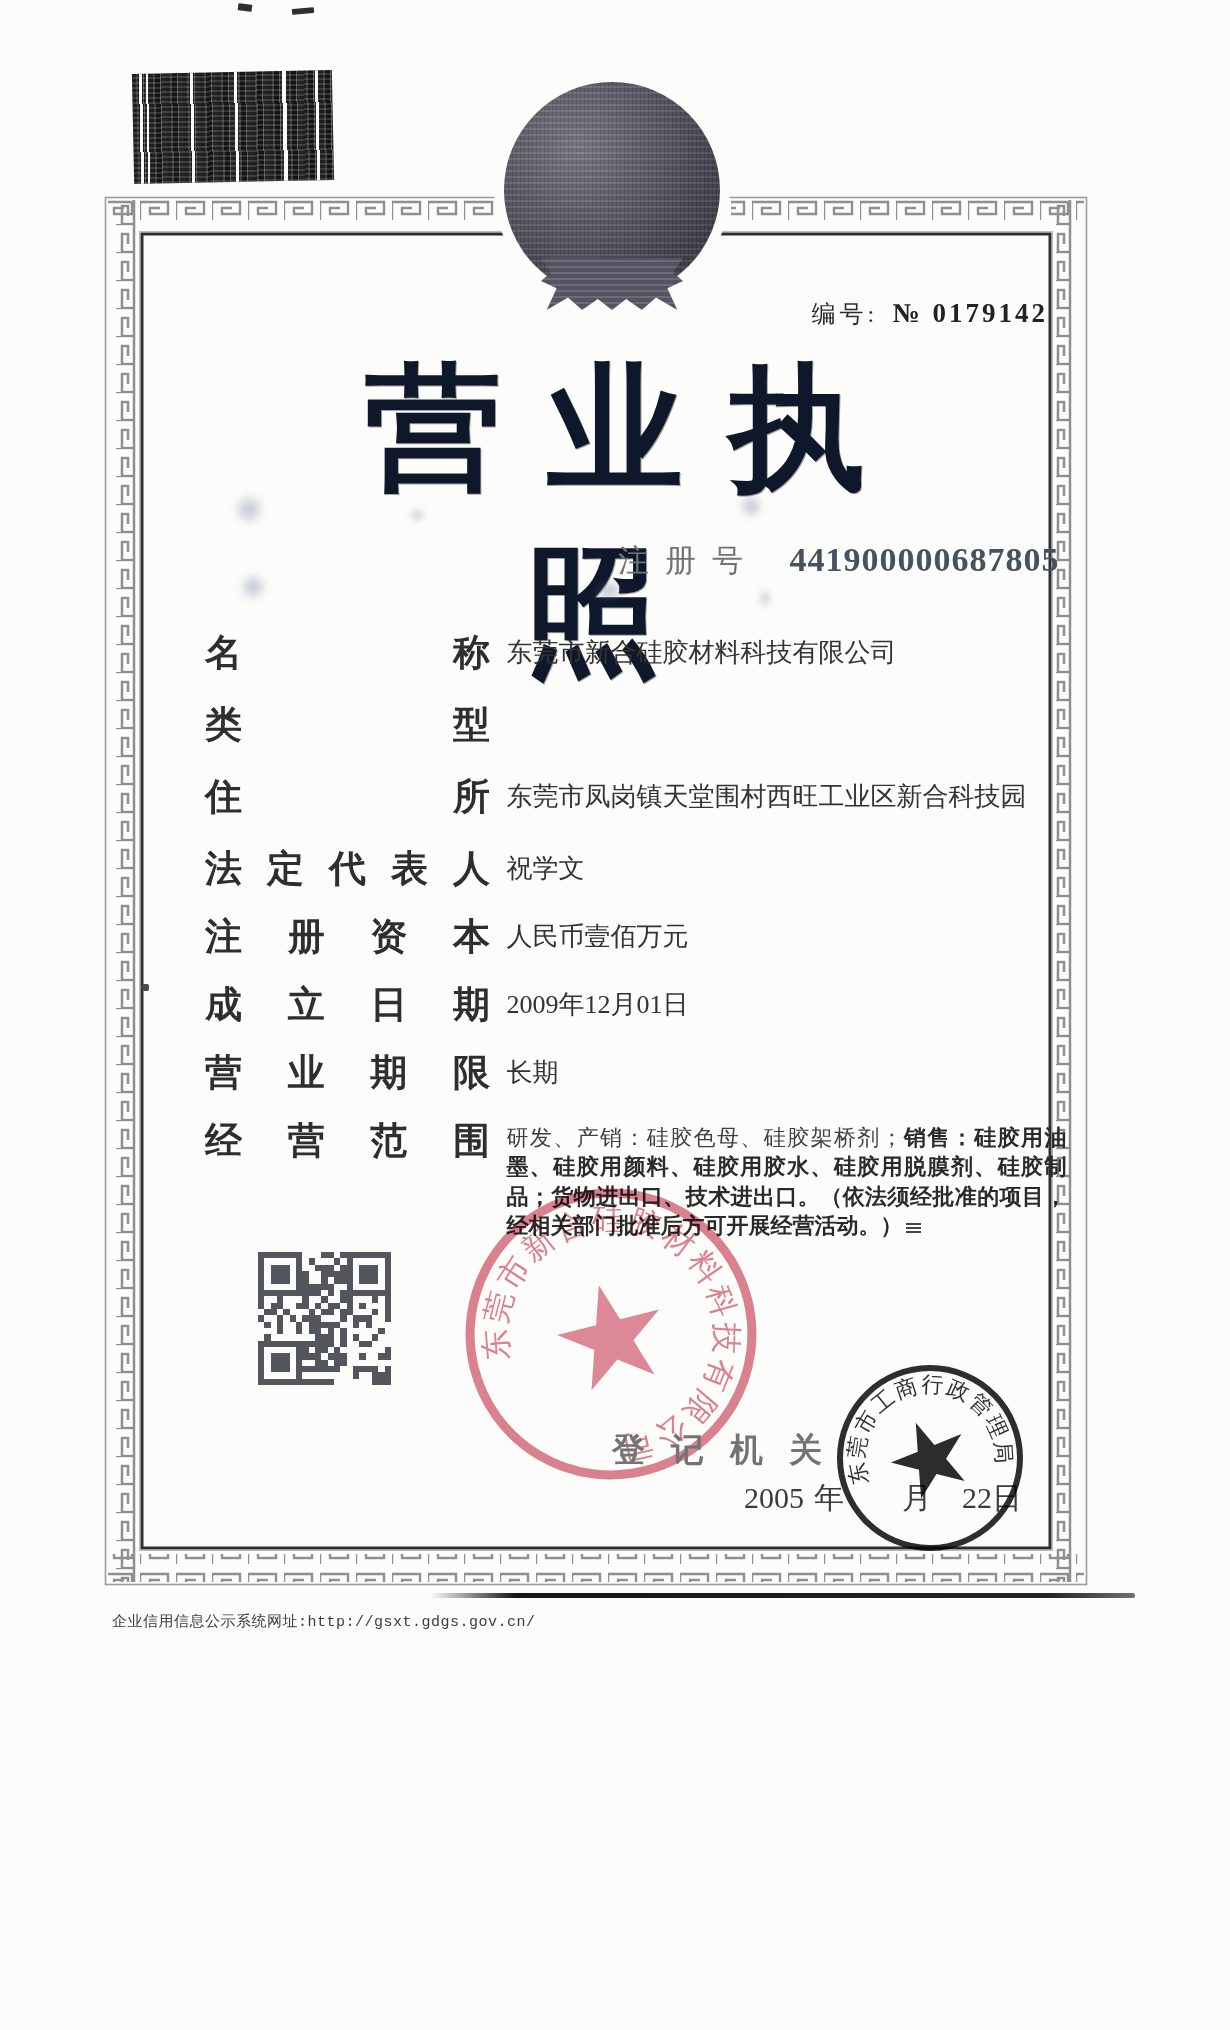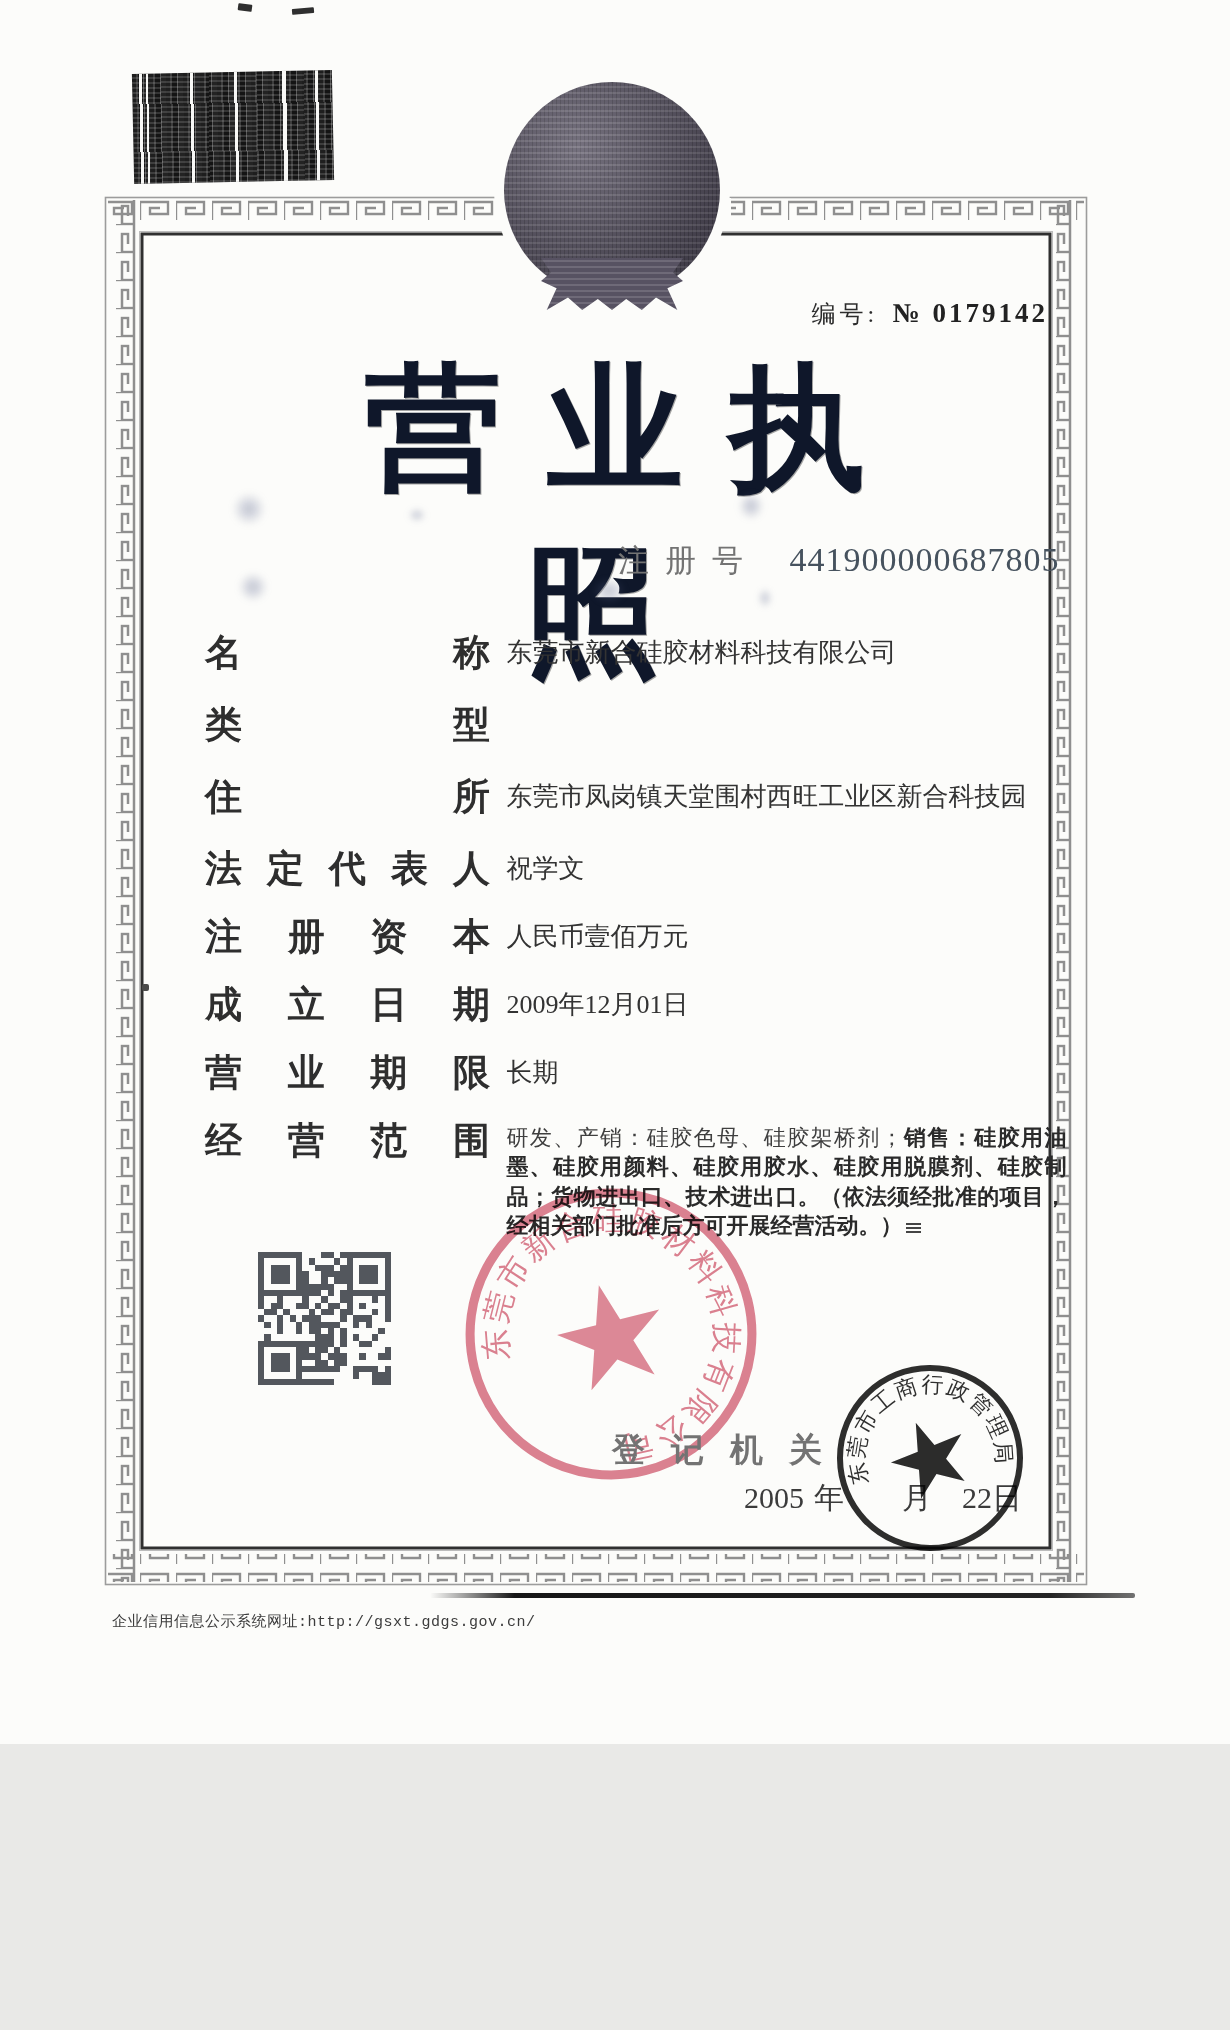--- a/index.html
+++ b/index.html
@@ -1,16 +1,16 @@
 <!DOCTYPE html>
 <html><head>
 <meta charset="utf-8">
 <style>
   html,body{margin:0;padding:0;background:#e9e9e7;}
-  #page{position:relative;width:1230px;height:1744px;background:#fcfcfa;overflow:hidden;
+  #page{position:relative;width:1230px;height:2030px;background:#fcfcfa;overflow:hidden;
         font-family:"Liberation Sans",sans-serif;color:#3a3a3a;}
 
   
   .speck{position:absolute;background:#2f2f2f;border-radius:1px;}
   .ghost{position:absolute;border-radius:50%;filter:blur(3px);
          background:radial-gradient(rgba(90,100,140,.38),rgba(90,100,140,0) 70%);}
   .margin-dot{position:absolute;width:7px;height:7px;background:#4a4a4a;border-radius:2px;}
   .streak{position:absolute;left:430px;top:1593px;width:705px;height:5px;border-radius:2px;
           background:linear-gradient(90deg,rgba(20,20,20,0),#161616 12%,#242424 88%,rgba(0,0,0,.55));}
 
@@ -46,21 +46,21 @@
   .serial-line{position:absolute;top:298px;right:182px;white-space:nowrap;color:#2c2c2c;}
   .serial-label{font-size:24px;letter-spacing:4px;font-family:"Liberation Serif",serif;}
   .serial-number{font-size:27px;font-weight:700;font-family:"Liberation Serif",serif;letter-spacing:3px;margin-left:10px;color:#222;}
 
   .page-title{position:absolute;left:250px;top:338px;width:730px;text-align:center;
     font-size:136px;font-weight:900;color:#0f172a;letter-spacing:46px;text-indent:46px;
     font-family:"Liberation Sans",sans-serif;text-shadow:1px 1px 0 rgba(30,30,30,.4);}
 
   .reg-line{position:absolute;left:618px;top:540px;white-space:nowrap;}
   .reg-label{font-size:31px;letter-spacing:16px;color:#737373;font-family:"Liberation Serif",serif;}
-  .reg-number{font-size:34px;color:#46525e;font-family:"Liberation Serif",serif;letter-spacing:1px;}
+  .reg-number{font-size:34px;color:#46525e;font-family:"Liberation Serif",serif;letter-spacing:1px;font-weight:bold;}
 
   
   .row{position:absolute;left:205px;width:880px;}
   .flabel{display:inline-block;width:285px;font-size:37px;font-weight:600;color:#2e2e2e;
           font-family:"Liberation Serif",serif;vertical-align:top;}
   .flabel.split{display:inline-flex;justify-content:space-between;}
   .fvalue{display:inline-block;margin-left:12px;padding-top:7px;max-width:560px;vertical-align:top;color:#333;}
   .v-sans{font-size:26px;font-weight:500;font-family:"Liberation Sans",sans-serif;}
   .v-serif{font-size:26px;font-family:"Liberation Serif",serif;}
   .scope-text{line-height:1.34;font-size:22px;width:568px;text-align:justify;color:#3f3f3f;

